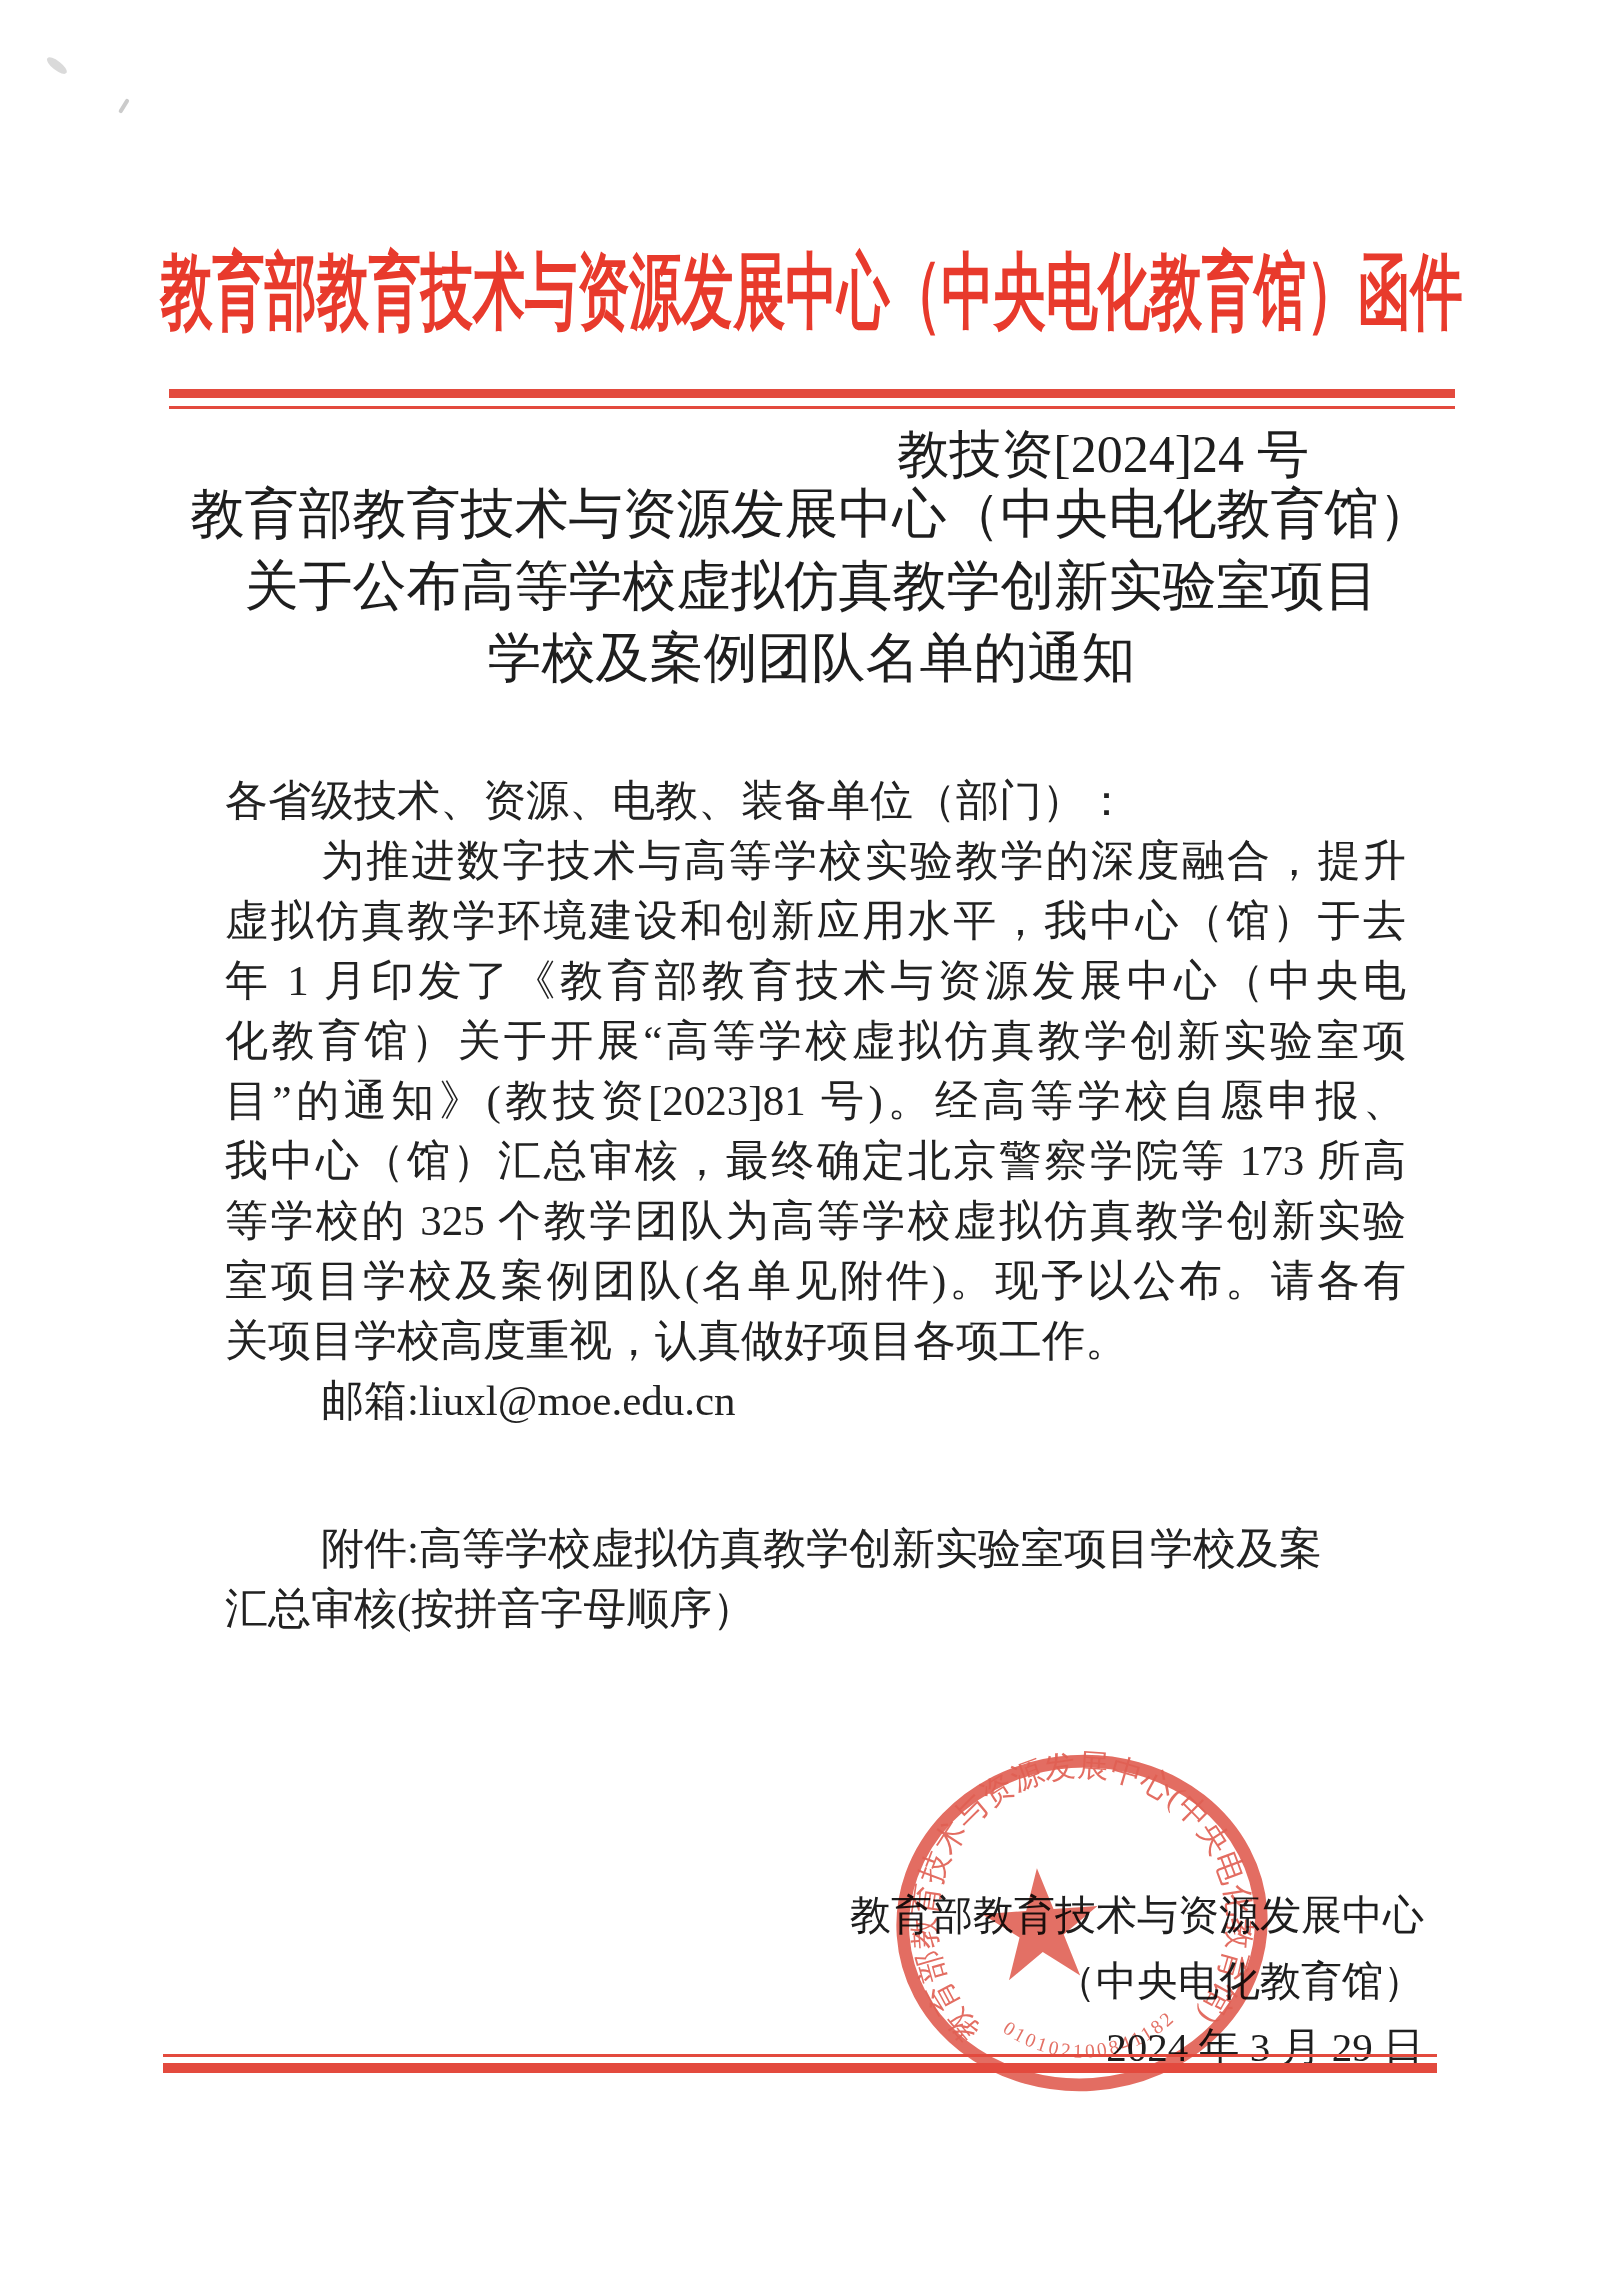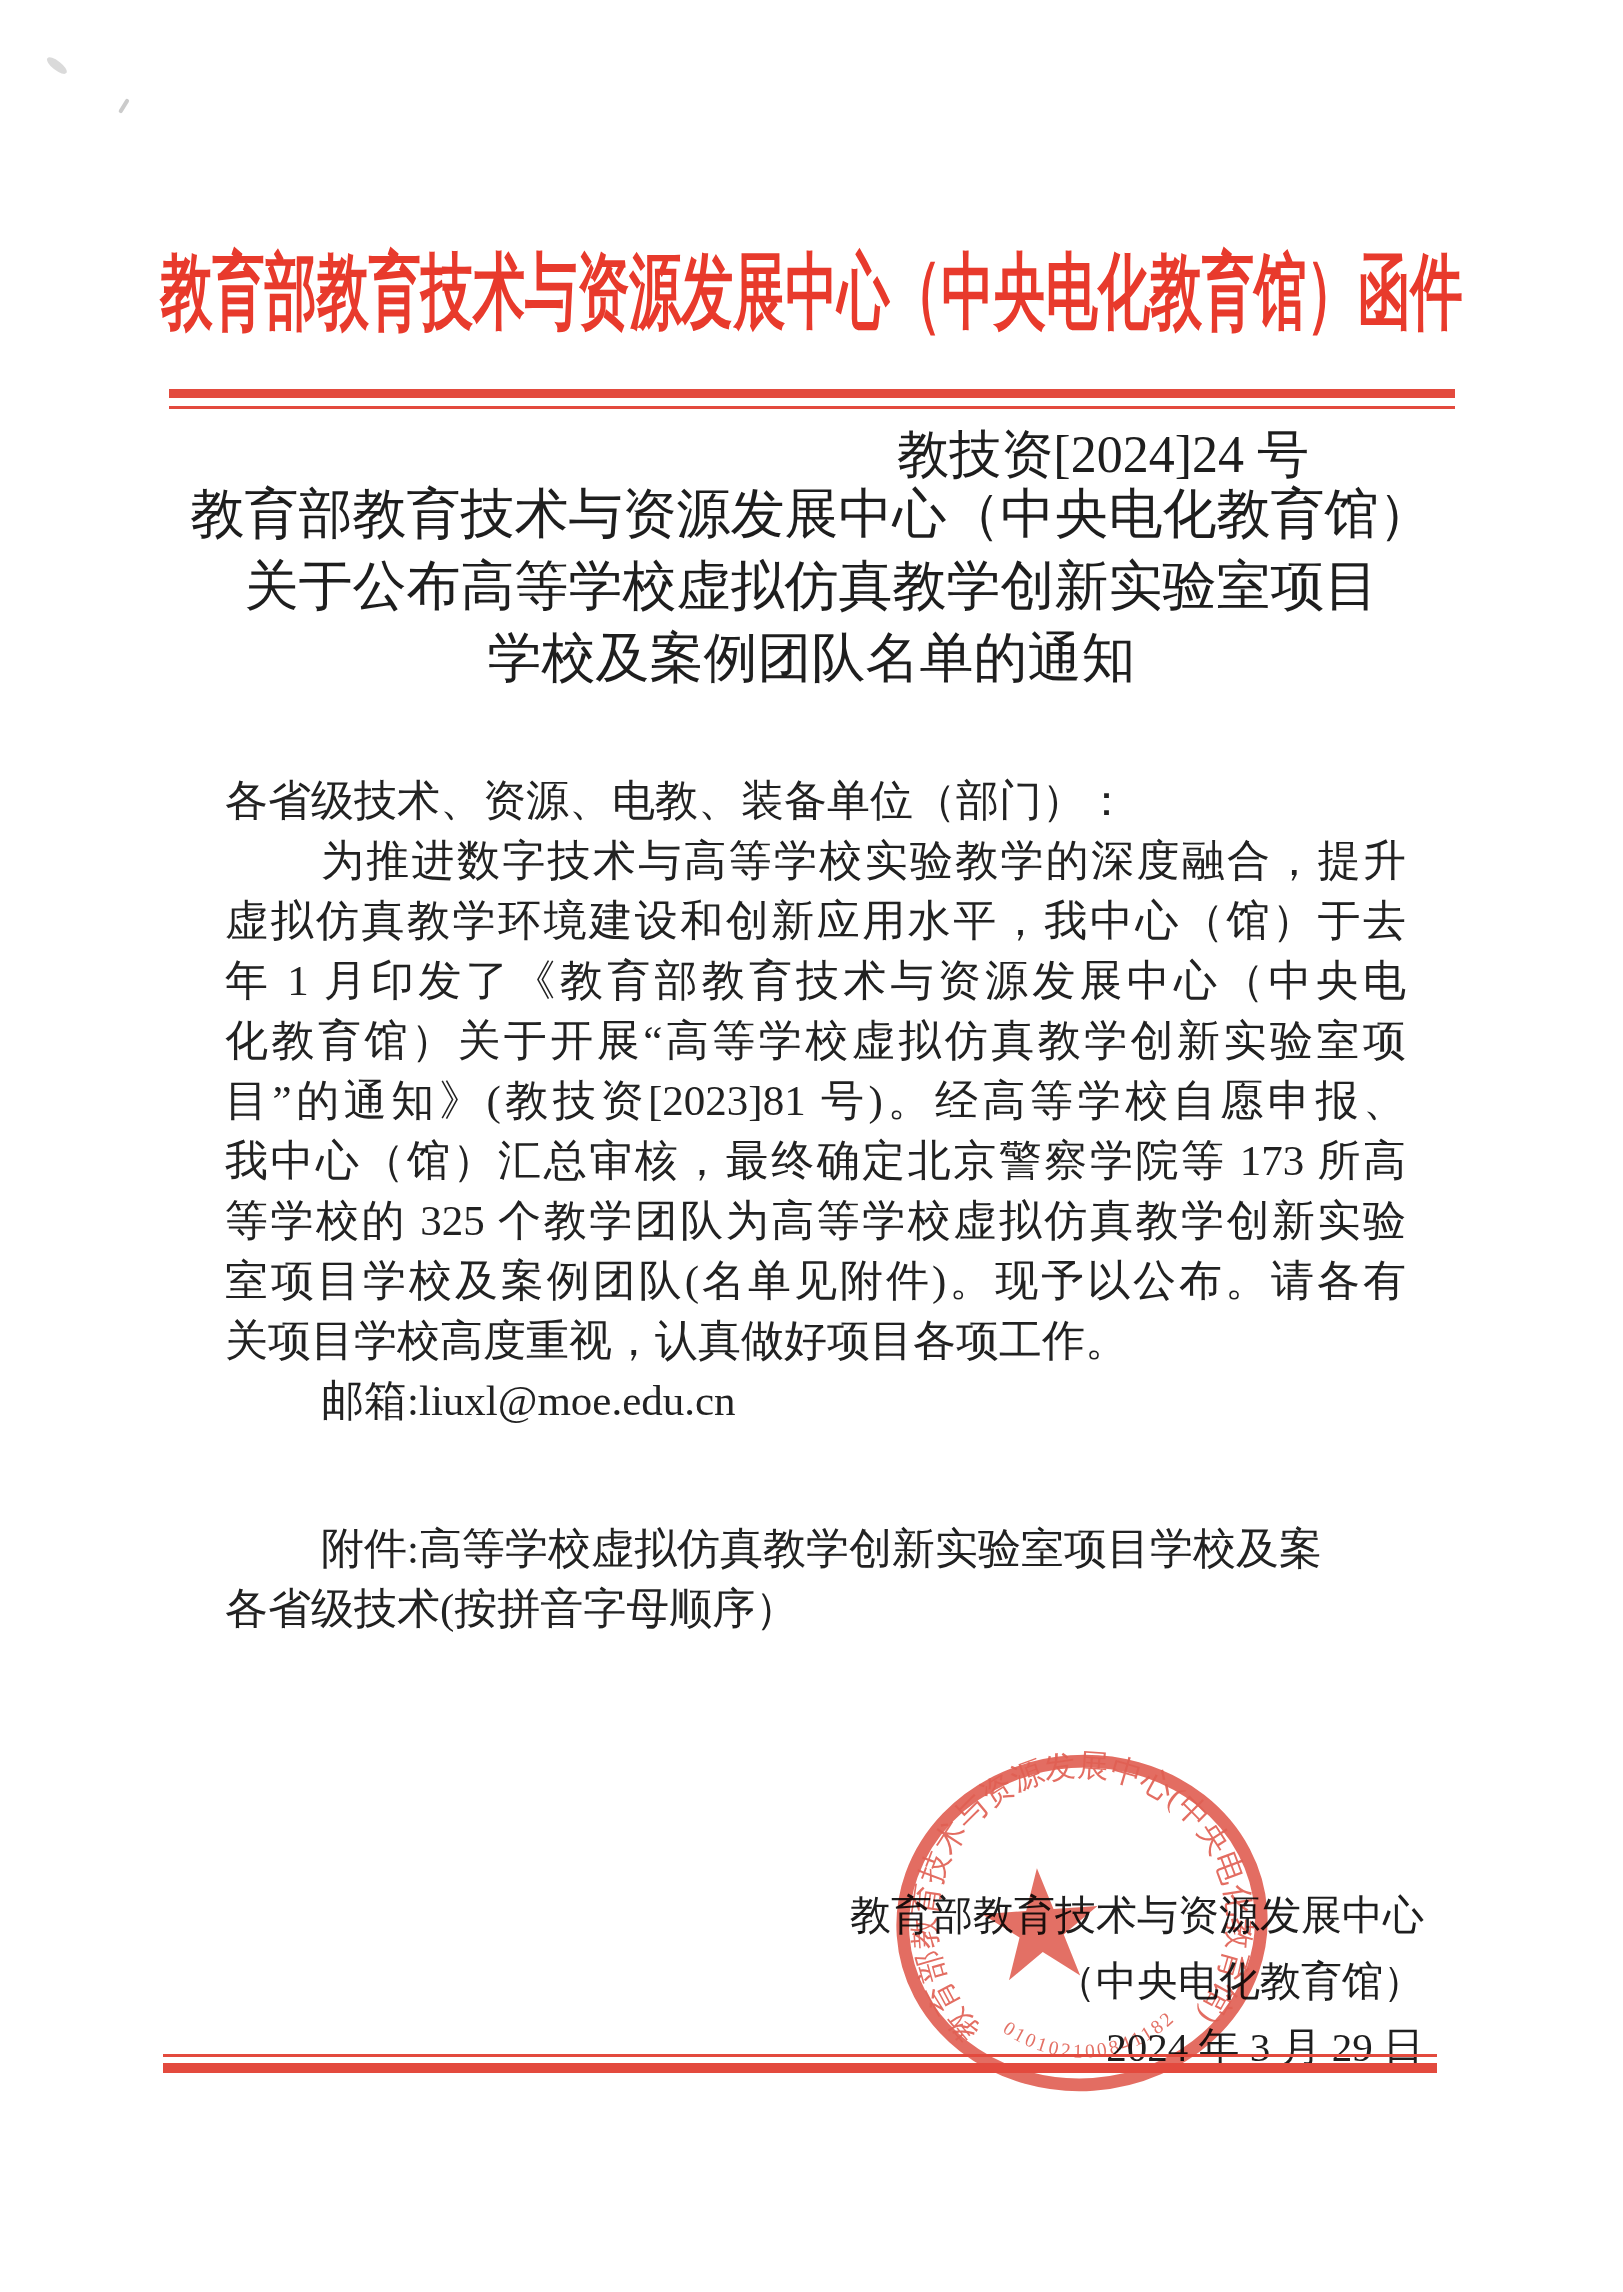--- a/index.html
+++ b/index.html
@@ -95,21 +95,21 @@
     <div class="line stretch">年 1 月印发了《教育部教育技术与资源发展中心（中央电</div>
     <div class="line stretch">化教育馆）关于开展“高等学校虚拟仿真教学创新实验室项</div>
     <div class="line stretch">目”的通知》(教技资[2023]81 号)。经高等学校自愿申报、</div>
     <div class="line stretch">我中心（馆）汇总审核，最终确定北京警察学院等 173 所高</div>
     <div class="line stretch">等学校的 325 个教学团队为高等学校虚拟仿真教学创新实验</div>
     <div class="line stretch">室项目学校及案例团队(名单见附件)。现予以公布。请各有</div>
     <div class="line">关项目学校高度重视，认真做好项目各项工作。</div>
     <div class="line indent">邮箱:liuxl@moe.edu.cn</div>
     <div class="spacer"></div>
     <div class="line indent">附件:高等学校虚拟仿真教学创新实验室项目学校及案</div>
-    <div class="line">各省级技术(按拼音字母顺序）</div>
+    <div class="line">汇总审核(按拼音字母顺序）</div>
   </div>
 
   <div class="signature">
     <div>教育部教育技术与资源发展中心</div>
     <div>（中央电化教育馆）</div>
     <div>2024 年 3 月 29 日</div>
   </div>
 
   <svg class="seal" viewBox="-200 -200 400 400" xmlns="http://www.w3.org/2000/svg">
     <defs>

